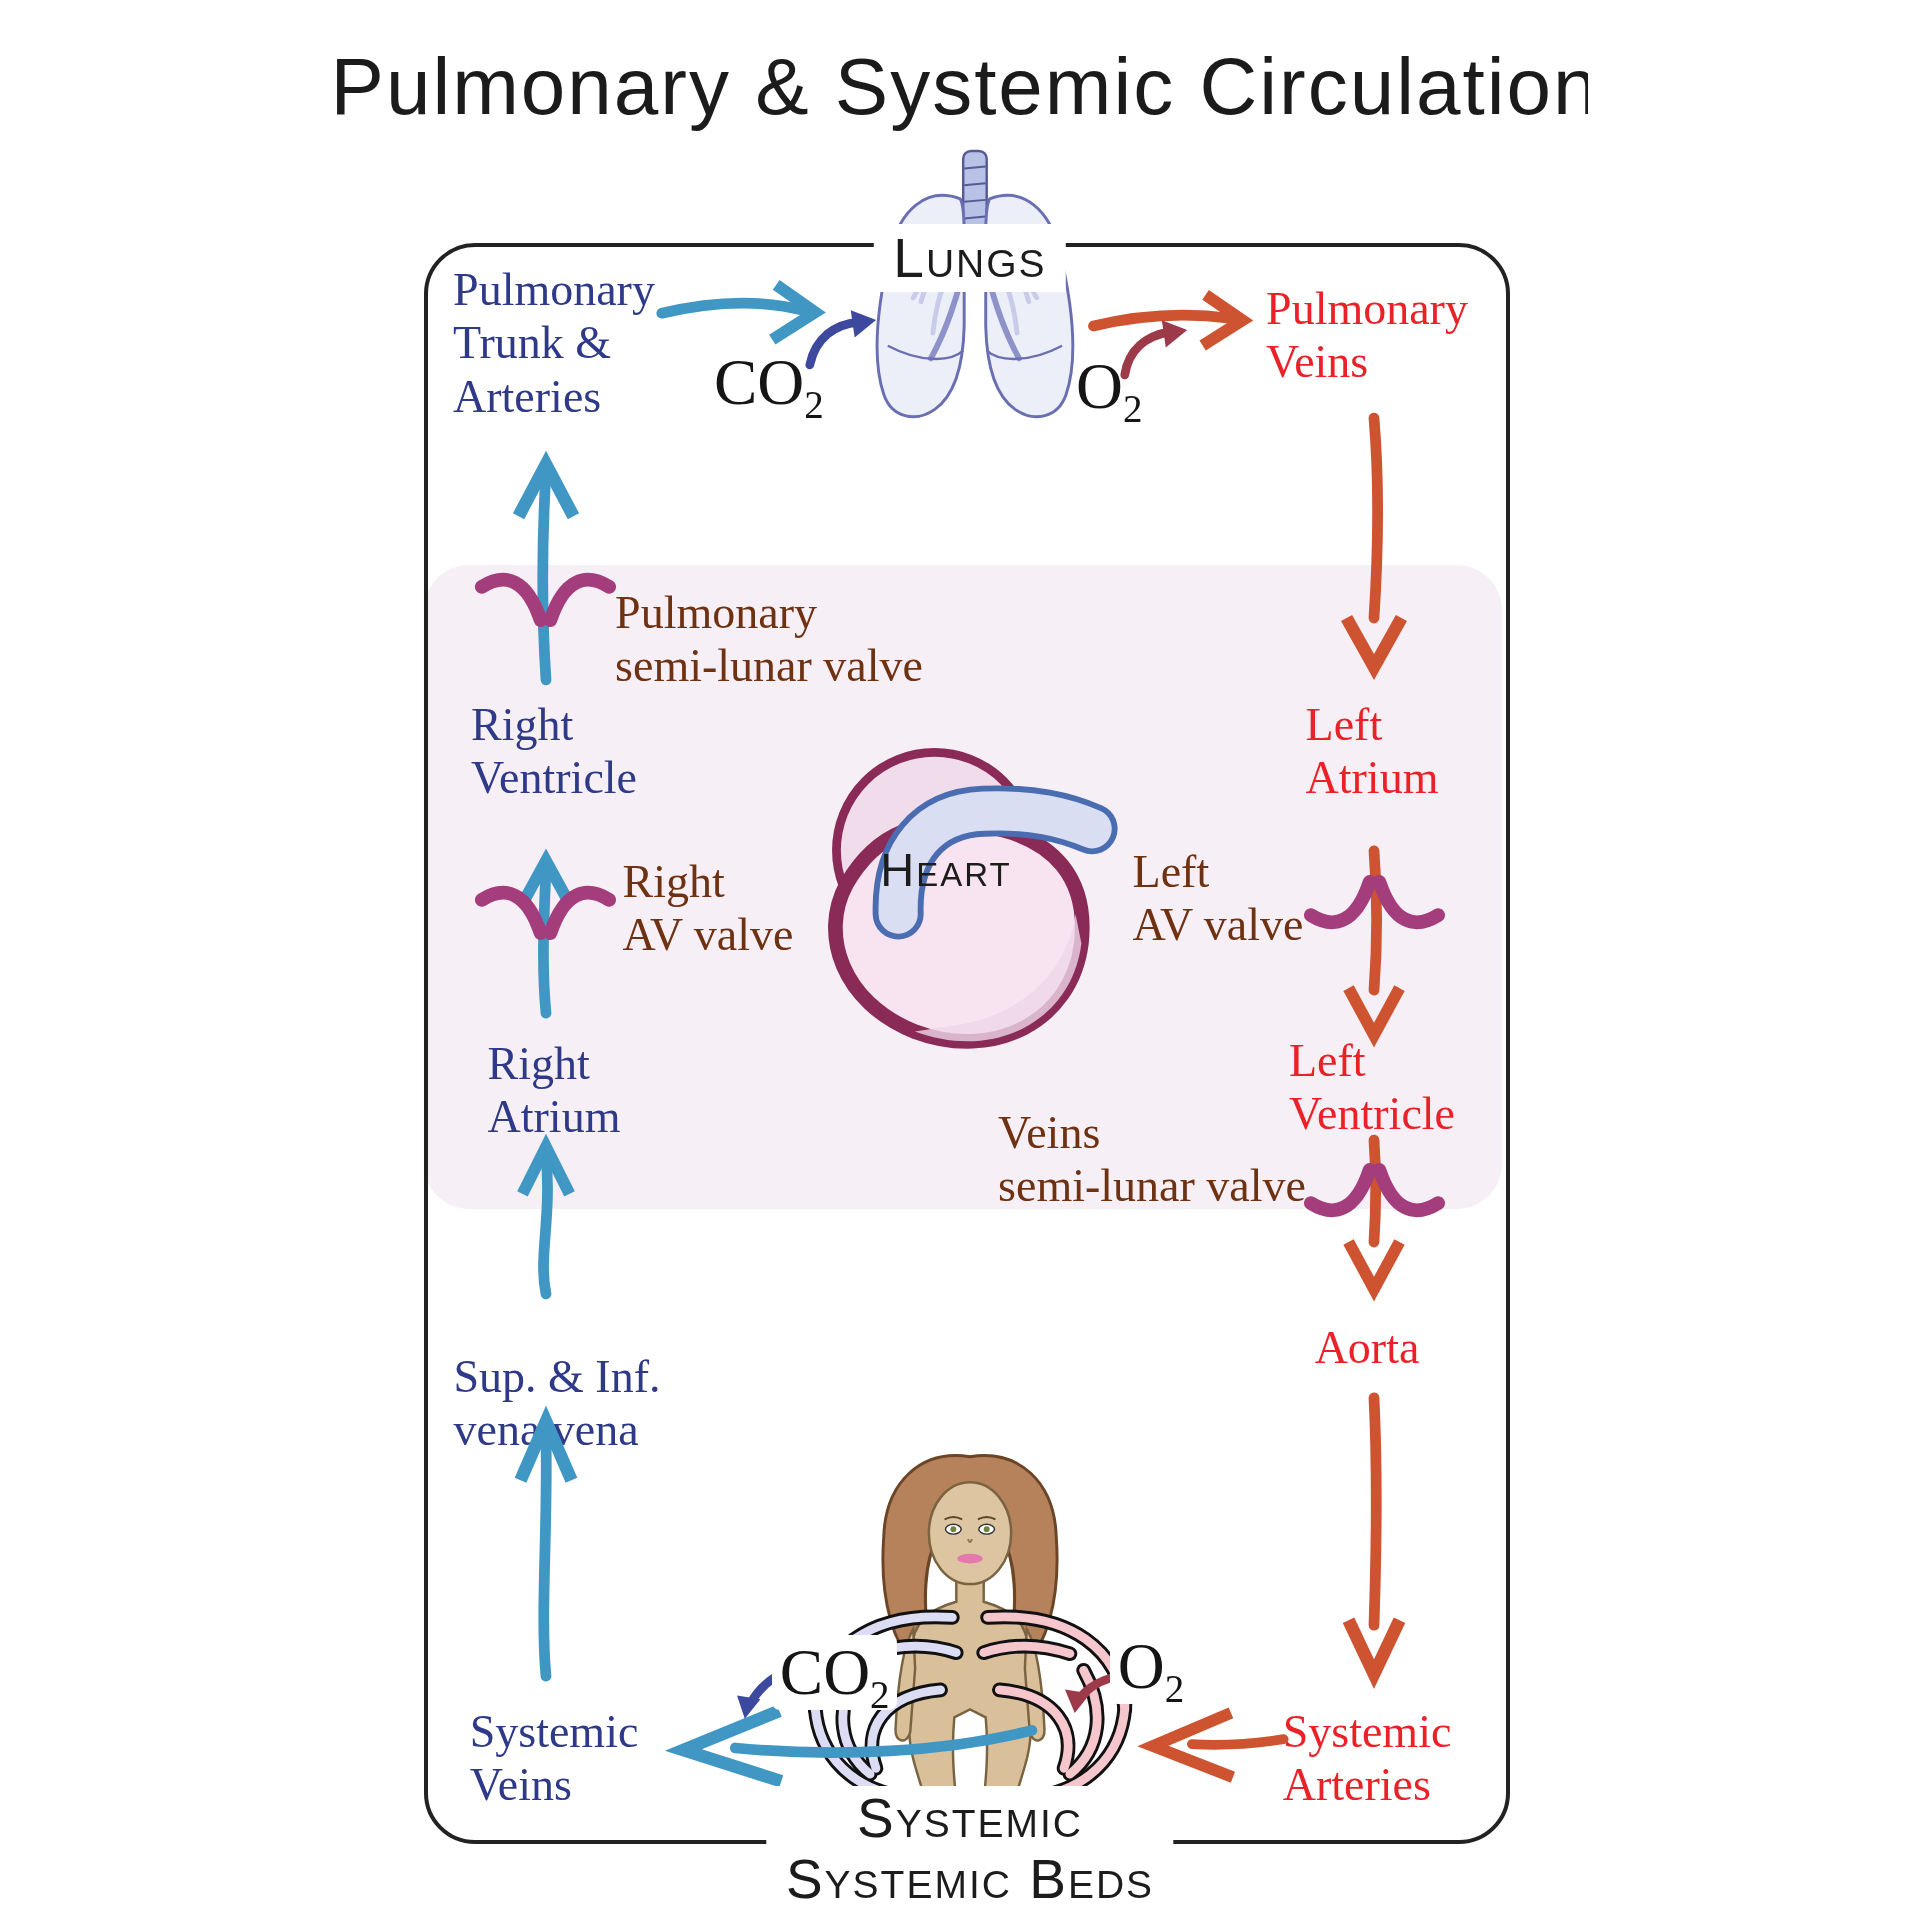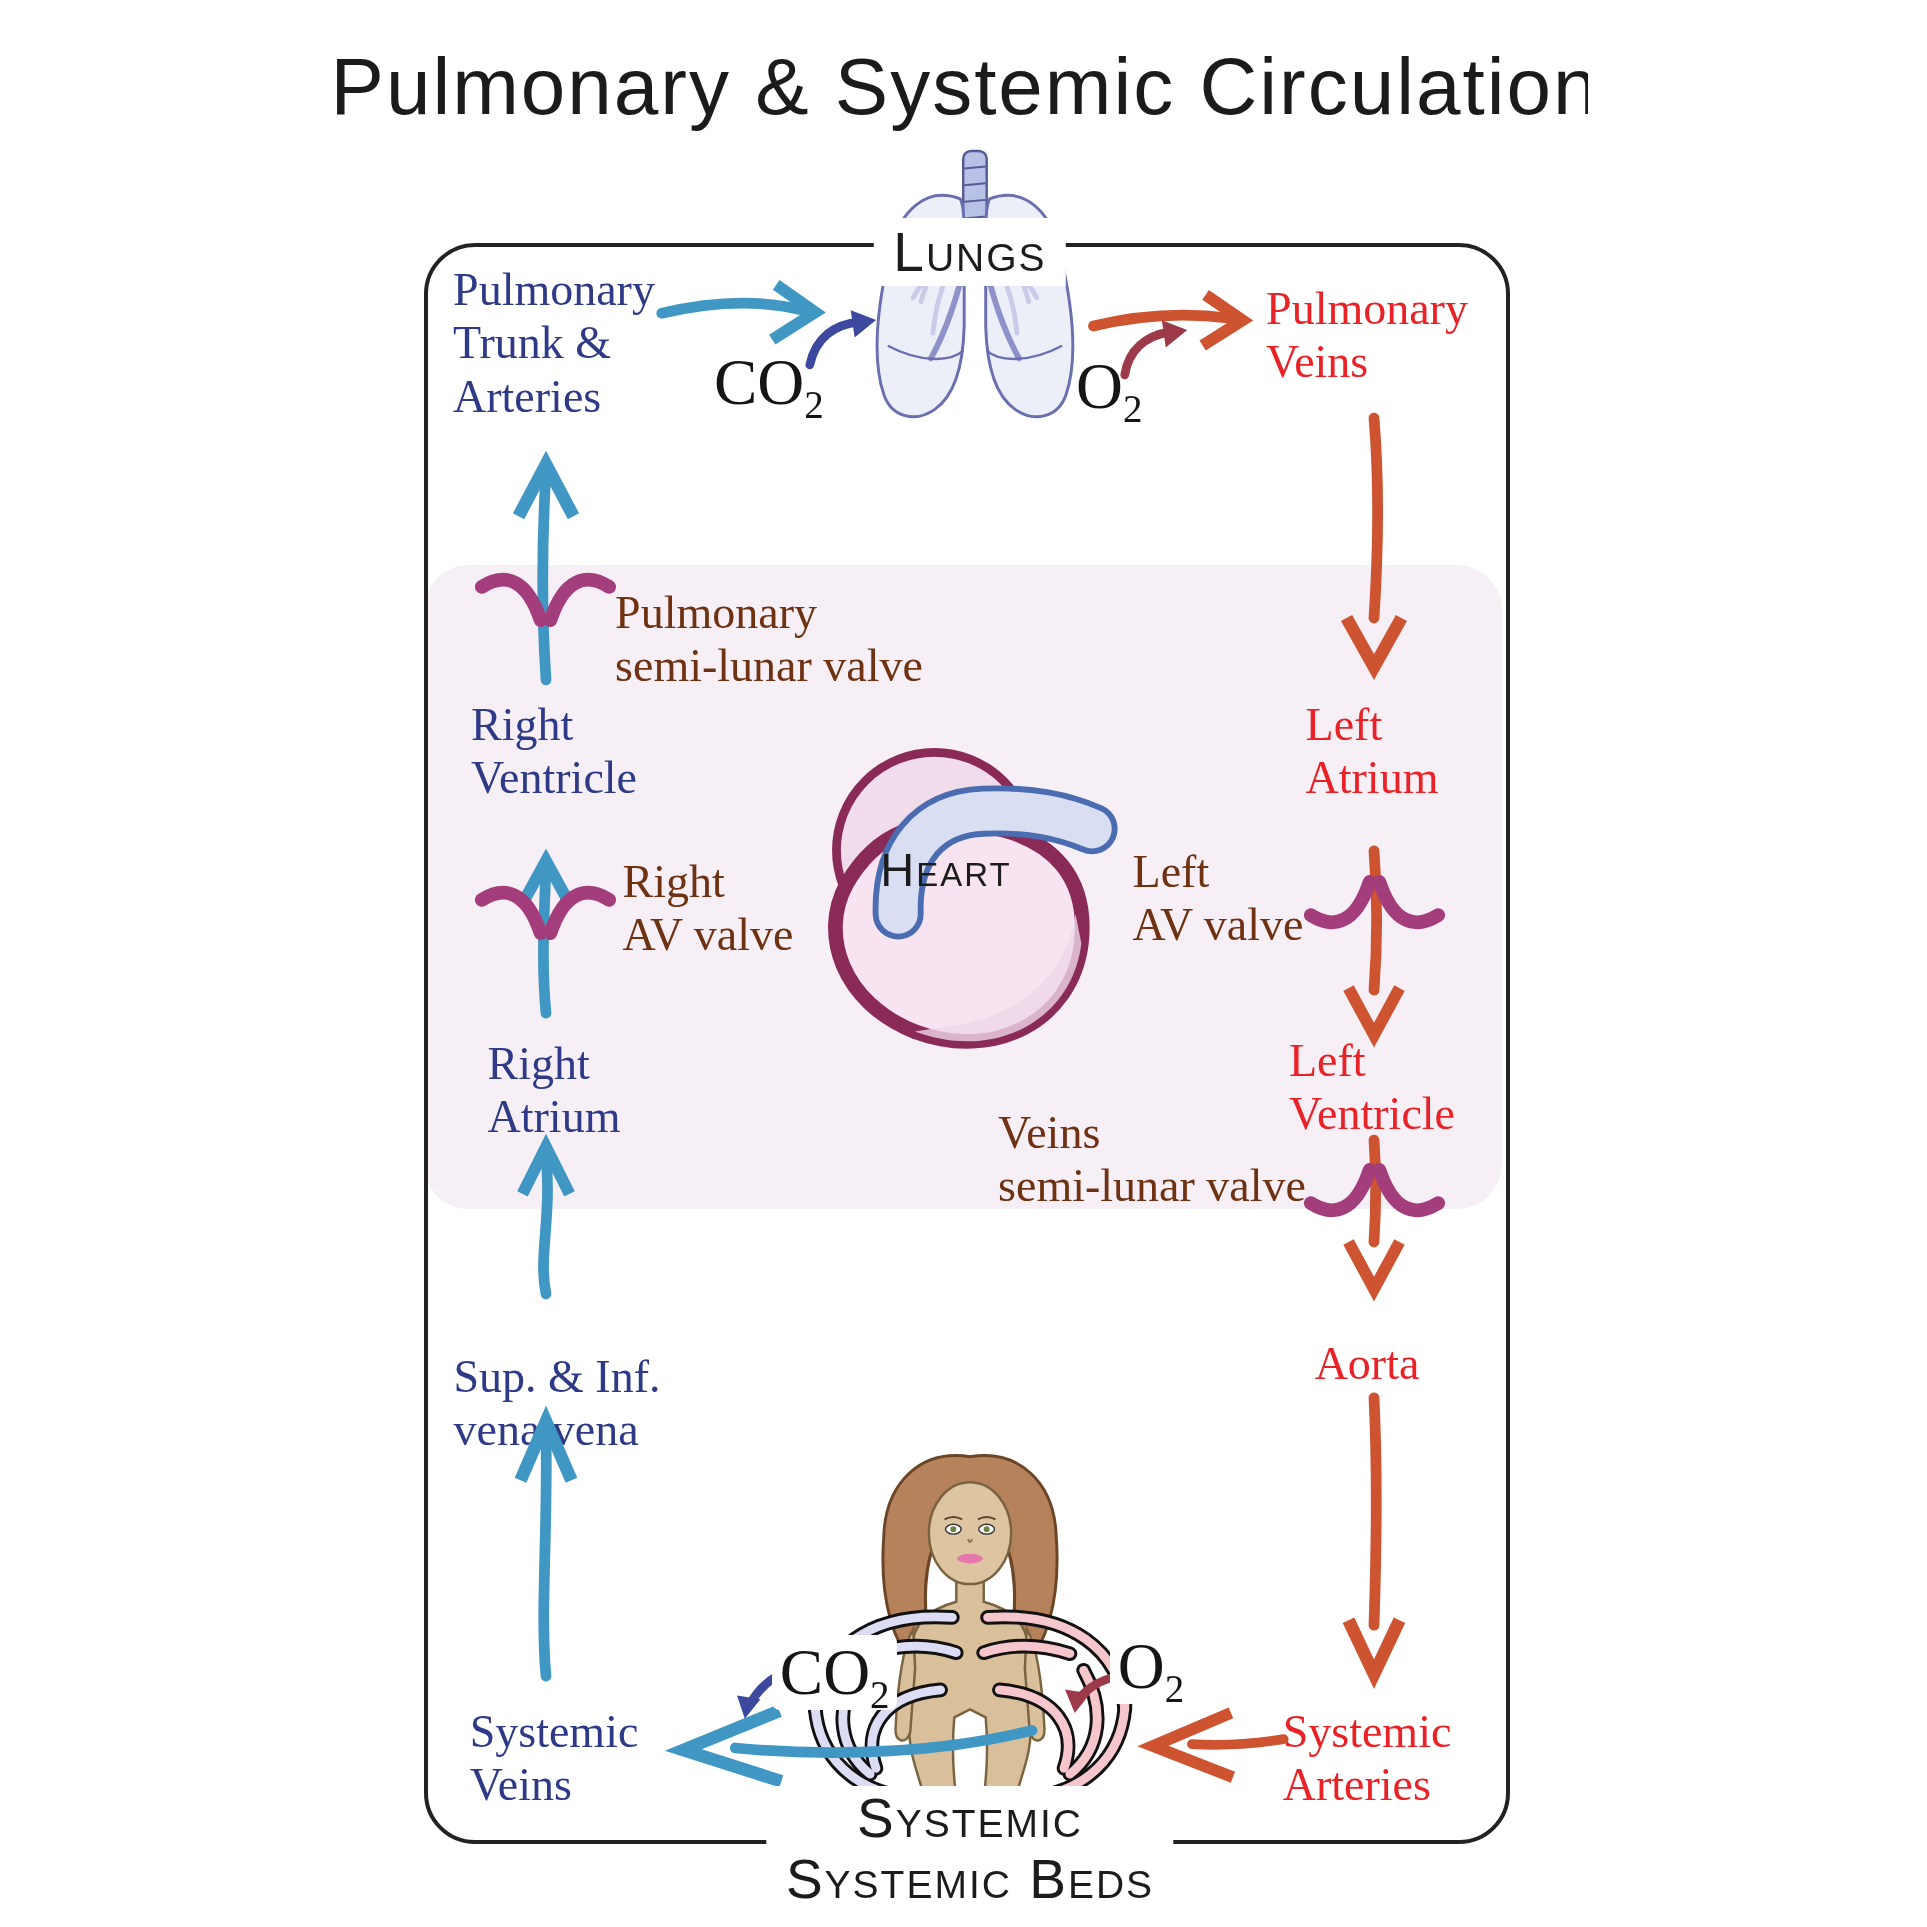--- a/index.html
+++ b/index.html
@@ -62,21 +62,21 @@
     </g>
     <g stroke="#8d93c9" stroke-width="6" fill="none" stroke-linecap="round">
       <path d="M140,95 C131,145 118,185 100,218"></path>
       <path d="M150,95 C159,145 172,185 190,218"></path>
     </g>
 
     <path d="M56,205 C88,222 120,222 133,210" fill="none" stroke="#6a6fb1" stroke-width="2.5"></path>
     <path d="M234,205 C202,222 170,222 157,210" fill="none" stroke="#6a6fb1" stroke-width="2.5"></path>
   </svg>
 
-  <div class="organ-chip" style="left:970px;top:218px;">
+  <div class="organ-chip" style="left:970px;top:224px;">
     <span class="smallcaps" style="font-size:55px;">Lungs</span>
   </div>
 
   <svg class="arr" style="left:647px;top:279px;" width="186" height="88" viewBox="0 0 190 90">
     <path d="M15,35 C70,22 120,22 160,32" fill="none" stroke="#4197c4" stroke-width="11" stroke-linecap="round"></path>
     <polyline points="132,6 172,34 128,62" fill="none" stroke="#4197c4" stroke-width="12"></polyline>
   </svg>
 
   <svg class="arr" style="left:802px;top:312px;" width="78" height="61" viewBox="0 0 80 62">
     <path d="M8,54 C14,26 34,12 58,10" fill="none" stroke="#3d499e" stroke-width="9" stroke-linecap="round"></path>
@@ -203,21 +203,21 @@
   </svg>
   <svg class="arr" style="left:1301px;top:1152px;" width="147" height="71" viewBox="0 0 150 72">
     <path d="M10,52 C34,67 56,60 70,18" fill="none" stroke="#a33d7b" stroke-width="14" stroke-linecap="round"></path>
     <path d="M140,52 C116,67 94,60 80,18" fill="none" stroke="#a33d7b" stroke-width="14" stroke-linecap="round"></path>
   </svg>
   <div class="lbl c-valve" style="left:1152px;top:1106px;">
     <div>Veins</div>
     <div>semi-lunar valve</div>
   </div>
 
-  <div class="lbl c-artery" style="left:1367px;top:1321px;margin-top:16px;">
+  <div class="lbl c-artery" style="left:1367px;top:1321px;">
     <div>Aorta</div>
   </div>
 
   <svg class="arr" style="left:1325px;top:1390px;" width="98" height="294" viewBox="0 0 100 300">
     <path d="M50,8 C54,90 52,180 50,240" fill="none" stroke="#cd5331" stroke-width="11" stroke-linecap="round"></path>
     <polyline points="24,235 50,290 76,235" fill="none" stroke="#cd5331" stroke-width="13"></polyline>
   </svg>
 
   <div class="lbl c-artery" style="left:1367px;top:1705px;">
     <div>Systemic</div>

